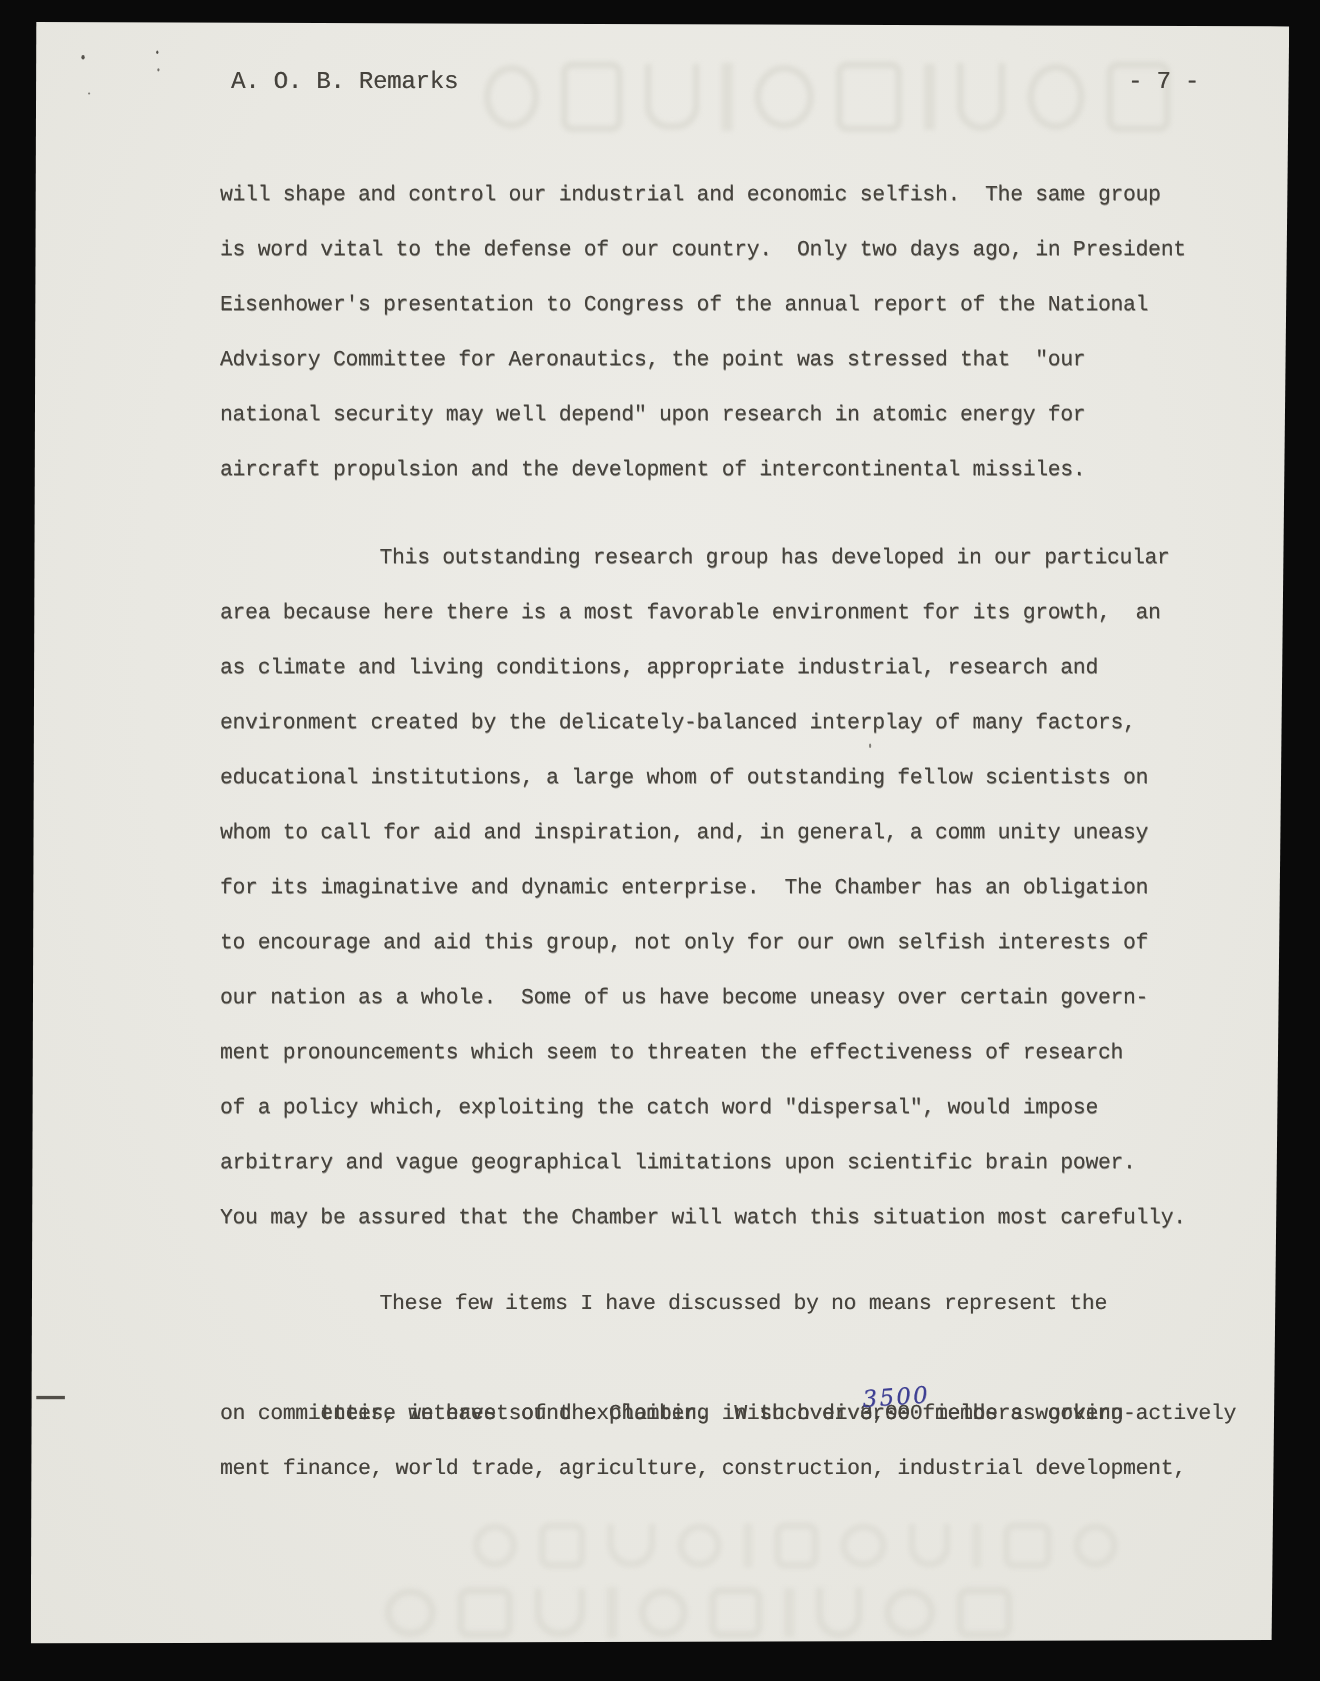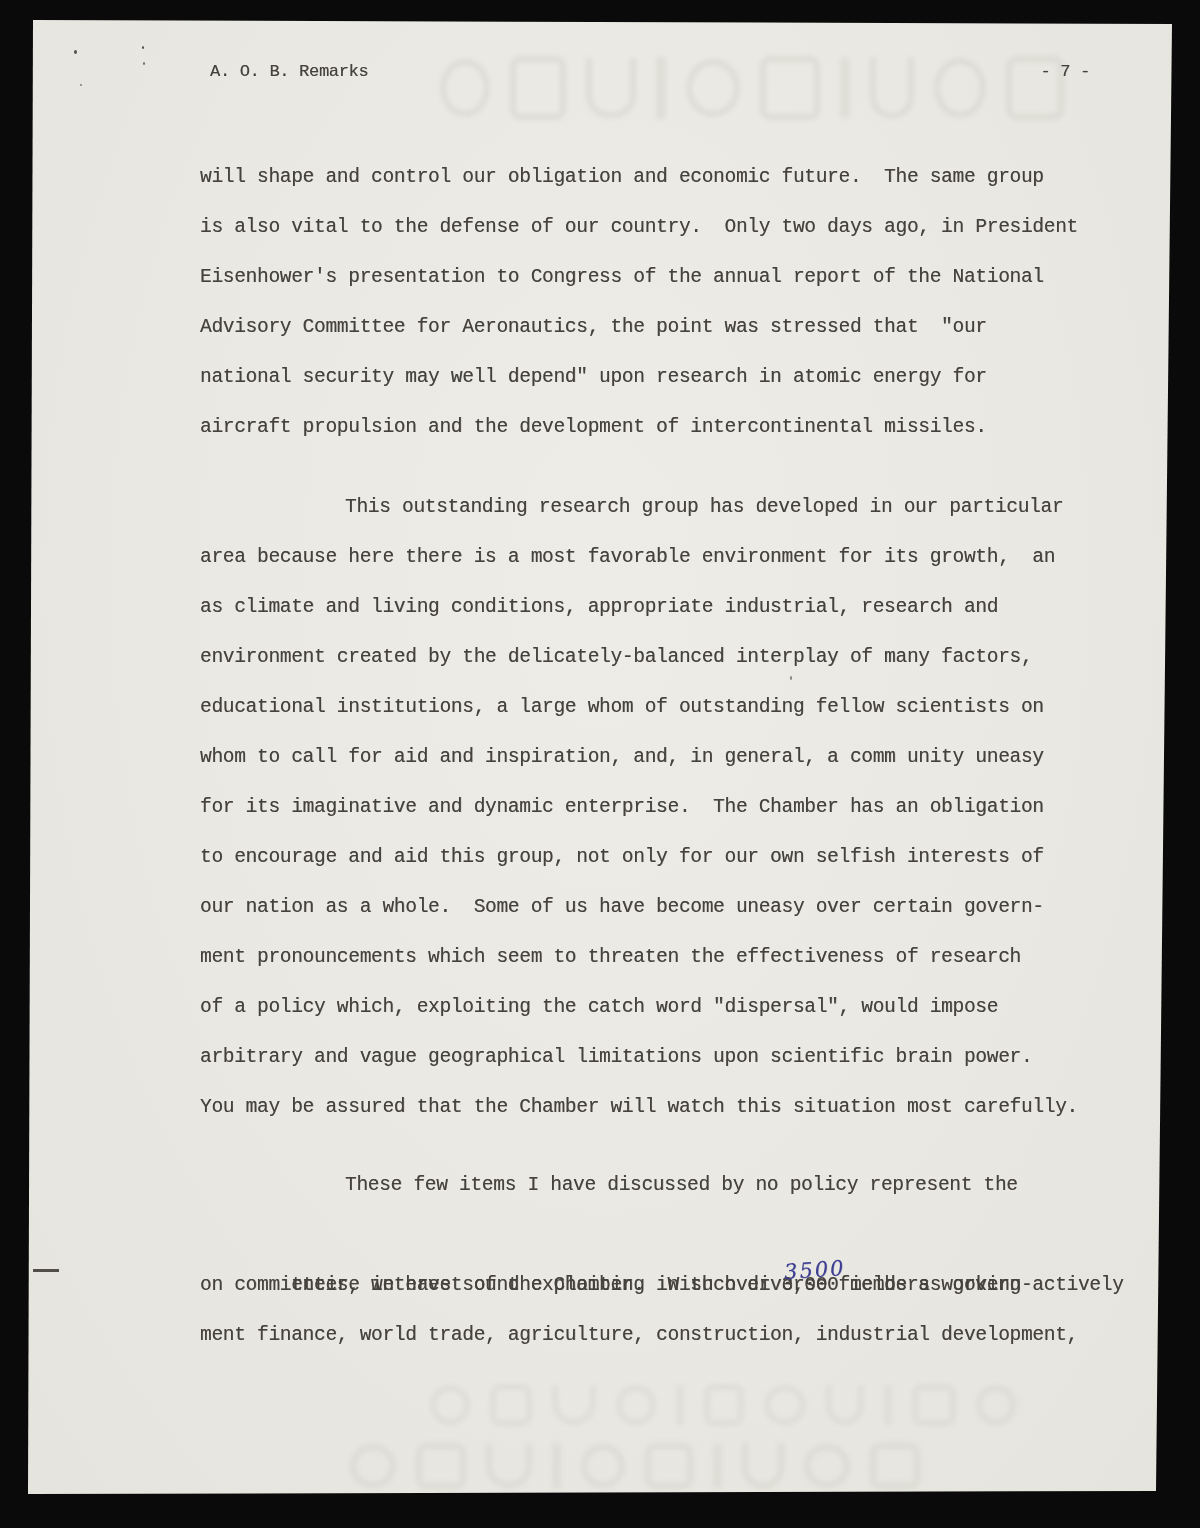--- a/index.html
+++ b/index.html
@@ -23,21 +23,21 @@
     text-shadow:0.3px 0.3px 0.5px rgba(70,66,60,0.55);
   }
   .tline.indent { padding-left:145px; }
   .para { position:absolute; left:200px; }
   .p1 { top:152px; }
   .p2 { top:482px; }
   .p3 { top:1160px; }
   .header {
     position:absolute; top:62px; left:210px; right:110px;
     display:flex; justify-content:space-between;
-    font-size:17px; letter-spacing:-0.3px; color:#45423c;
+    font-size:22px; letter-spacing:-0.3px; color:#45423c;
     text-shadow:0.3px 0.3px 0.5px rgba(70,66,60,0.55);
   }
   
   .annotated { position:relative; }
   .handwrite {
     position:absolute; top:-29px; left:2px;
     font-family:"DejaVu Serif",serif; font-style:italic;
     font-size:21px; letter-spacing:2px;
     color:#3e3f93;
     transform:rotate(-4deg);
@@ -104,22 +104,22 @@
       <span class="gl soft" style="width:50px;height:46px;"></span>
       <span class="gl round" style="width:46px;height:44px;"></span>
     </div>
 
     <div class="header">
       <span>A. O. B. Remarks</span>
       <span>- 7 -</span>
     </div>
 
     <div class="para p1">
-        <div class="tline">will shape and control our obligation and economic future.  The same group</div>
-        <div class="tline">is also vital to the defense of our country.  Only two days ago, in President</div>
+        <div class="tline">will shape and control our industrial and economic selfish.  The same group</div>
+        <div class="tline">is word vital to the defense of our country.  Only two days ago, in President</div>
         <div class="tline">Eisenhower's presentation to Congress of the annual report of the National</div>
         <div class="tline">Advisory Committee for Aeronautics, the point was stressed that  "our</div>
         <div class="tline">national security may well depend" upon research in atomic energy for</div>
         <div class="tline">aircraft propulsion and the development of intercontinental missiles.</div>
       </div>
 
     <div class="para p2">
         <div class="tline indent">This outstanding research group has developed in our particular</div>
         <div class="tline">area because here there is a most favorable environment for its growth,  an</div>
         <div class="tline">as climate and living conditions, appropriate industrial, research and</div>
@@ -129,21 +129,21 @@
         <div class="tline">for its imaginative and dynamic enterprise.  The Chamber has an obligation</div>
         <div class="tline">to encourage and aid this group, not only for our own selfish interests of</div>
         <div class="tline">our nation as a whole.  Some of us have become uneasy over certain govern-</div>
         <div class="tline">ment pronouncements which seem to threaten the effectiveness of research</div>
         <div class="tline">of a policy which, exploiting the catch word "dispersal", would impose</div>
         <div class="tline">arbitrary and vague geographical limitations upon scientific brain power.</div>
         <div class="tline">You may be assured that the Chamber will watch this situation most carefully.</div>
       </div>
 
     <div class="para p3">
-      <div class="tline indent">These few items I have discussed by no policy represent the</div>
+      <div class="tline indent">These few items I have discussed by no means represent the</div>
       <div class="tline">
         <span>entire interest of the Chamber.  With over </span><span class="annotated"><span class="handwrite">3500</span><span>3,000</span></span><span> members working actively</span>
       </div>
       <div class="tline">on committees, we have sound exploiting in such diverse fields as govern-</div>
       <div class="tline">ment finance, world trade, agriculture, construction, industrial development,</div>
     </div>
 
     <span class="speck" style="left:74px;top:50px;width:3px;height:4px;"></span>
     <span class="speck" style="left:142px;top:46px;width:2px;height:3px;"></span>
     <span class="speck" style="left:143px;top:62px;width:2px;height:3px;opacity:0.8;"></span>

